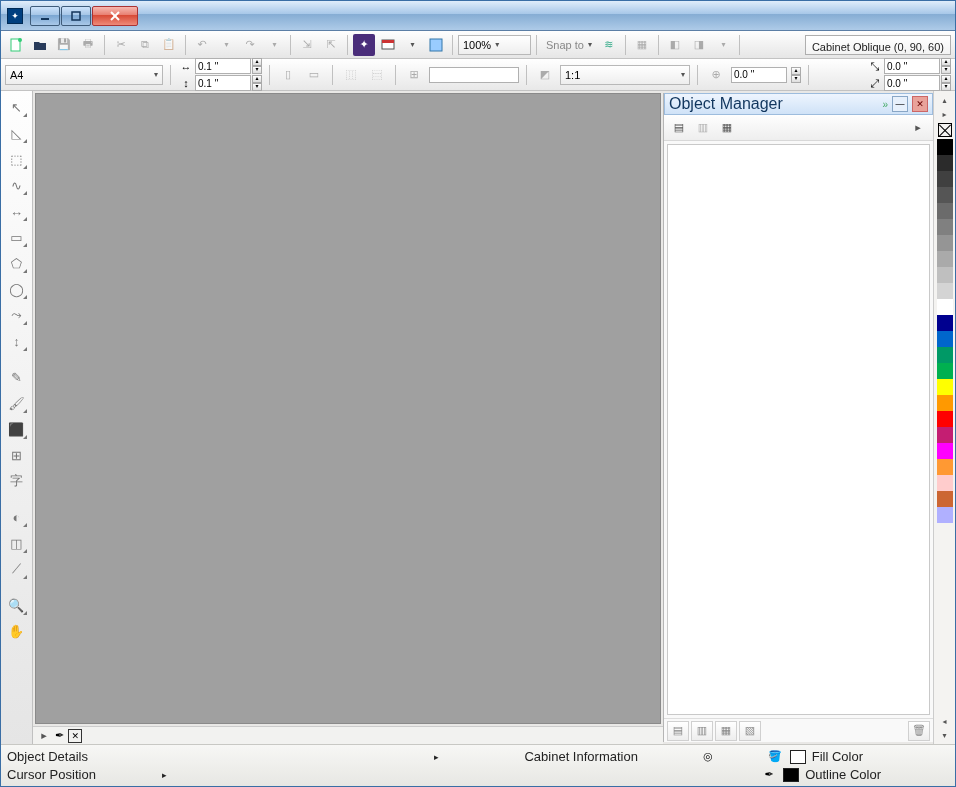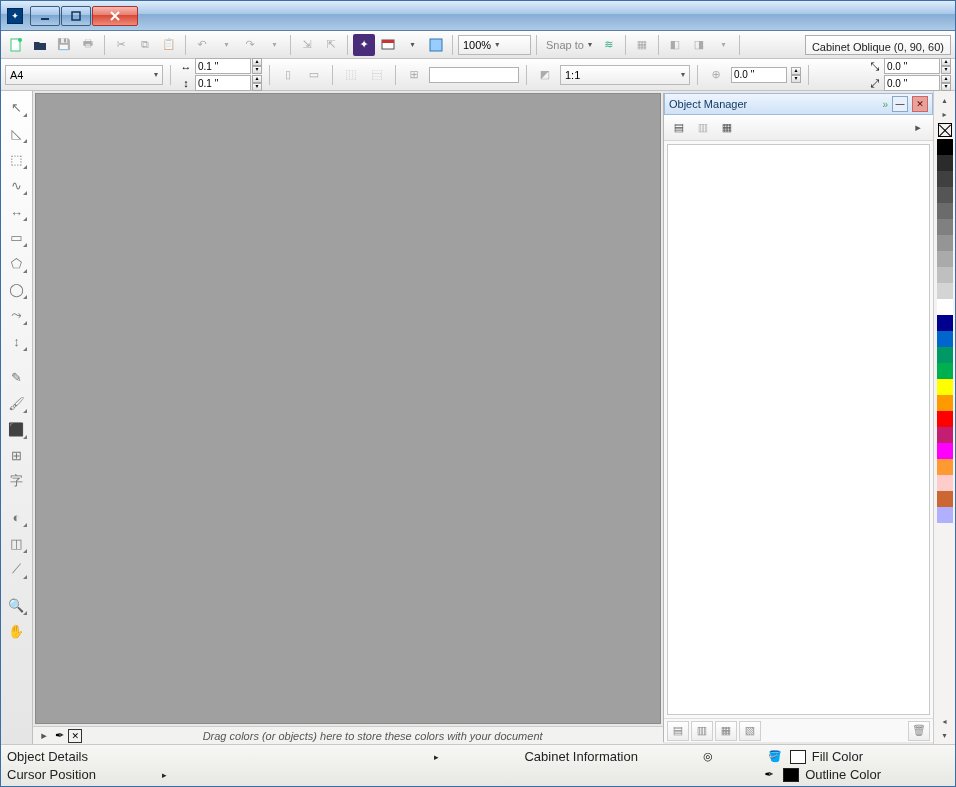--- a/index.html
+++ b/index.html
@@ -47,21 +47,21 @@
   .toolbox .spacer { height:8px; }
 
   .canvaswrap { flex:1; display:flex; flex-direction:column; min-width:0; }
   .canvas { flex:1; background:#a0a0a0; border:1px solid #8a8a8a; margin:2px; min-height:0; }
   .dragtray { height:18px; display:flex; align-items:center; padding:0 4px; gap:4px; background:#f2f2f0; border-top:1px solid #ccc; }
   .dragtray .hint { flex:1; text-align:center; font-style:italic; color:#555; font-size:11px; }
   .traybox { width:14px; height:14px; border:1px solid #333; display:flex;align-items:center;justify-content:center; font-size:9px; }
 
   .docker { width:270px; display:flex; flex-direction:column; border-left:1px solid #b5b5b5; background:#f9f9f9; margin:2px 0; }
   .docker .dhead { height:22px; background:linear-gradient(#eef5fe,#cfe2f7); border:1px solid #9dbcdd; display:flex; align-items:center; padding:0 4px; gap:4px; }
-  .docker .dhead .dtitle { flex:1; color:#11365e; font-size:11px; }
+  .docker .dhead .dtitle { flex:1; color:#11365e; font-size:16px; }
   .docker .dhead .dbtn { width:16px;height:16px; border:1px solid #88a6c6; background:#e7f0fb; display:flex;align-items:center;justify-content:center; font-size:9px; cursor:pointer; }
   .docker .dhead .dbtn.close { background:#e9a29a; border-color:#c66; color:#600; }
   .docker .dtoolbar { height:26px; background:linear-gradient(#fefefe,#eee); border-bottom:1px solid #d8d8d8; display:flex; align-items:center; padding:0 4px; gap:2px; }
   .docker .dbody { flex:1; border:1px solid #c9c9c9; margin:3px; background:#fff; }
   .docker .dfoot { height:24px; display:flex; align-items:center; padding:0 3px; gap:2px; border-top:1px solid #ddd; }
   .dfoot .fbtn { width:22px;height:20px; border:1px solid #d0d0d0; background:linear-gradient(#fff,#eee); cursor:pointer; font-size:11px; color:#888; display:flex;align-items:center;justify-content:center;}
 
   .palette { width:22px; background:#f4f3f1; border-left:1px solid #ccc; display:flex; flex-direction:column; align-items:center; padding:2px 0; gap:0; }
   .palette .pbtn { width:16px;height:14px; display:flex;align-items:center;justify-content:center; font-size:8px; cursor:pointer; color:#555; }
   .palette .swatch { width:16px; height:16px; cursor:pointer; margin-bottom:0; }
@@ -266,21 +266,20 @@
       <div class="tool">🔍<span class="fly"></span></div>
       <div class="tool">✋</div>
     </div>
 
     <div class="canvaswrap">
       <div class="canvas"></div>
       <div class="dragtray">
         <div class="tbtn" style="width:14px;height:14px">▸</div>
         <div>✒</div>
         <div class="traybox">✕</div>
-        <div class="hint">Drag colors (or objects) here to store these colors with your document</div>
       </div>
     </div>
 
     <div class="docker">
       <div class="dhead">
         <div class="dtitle">Object Manager</div>
         <div style="color:#4a6;font-size:10px;cursor:pointer">»</div>
         <div class="dbtn">—</div>
         <div class="dbtn close">✕</div>
       </div>

